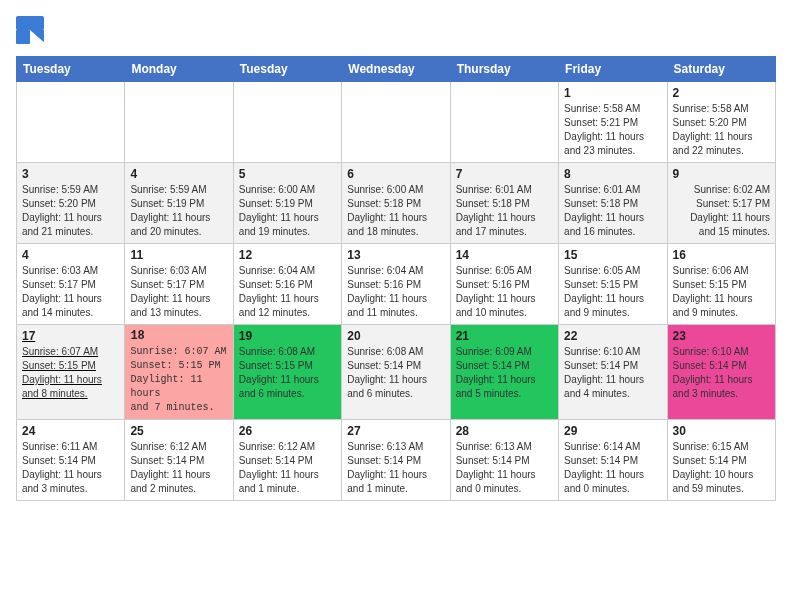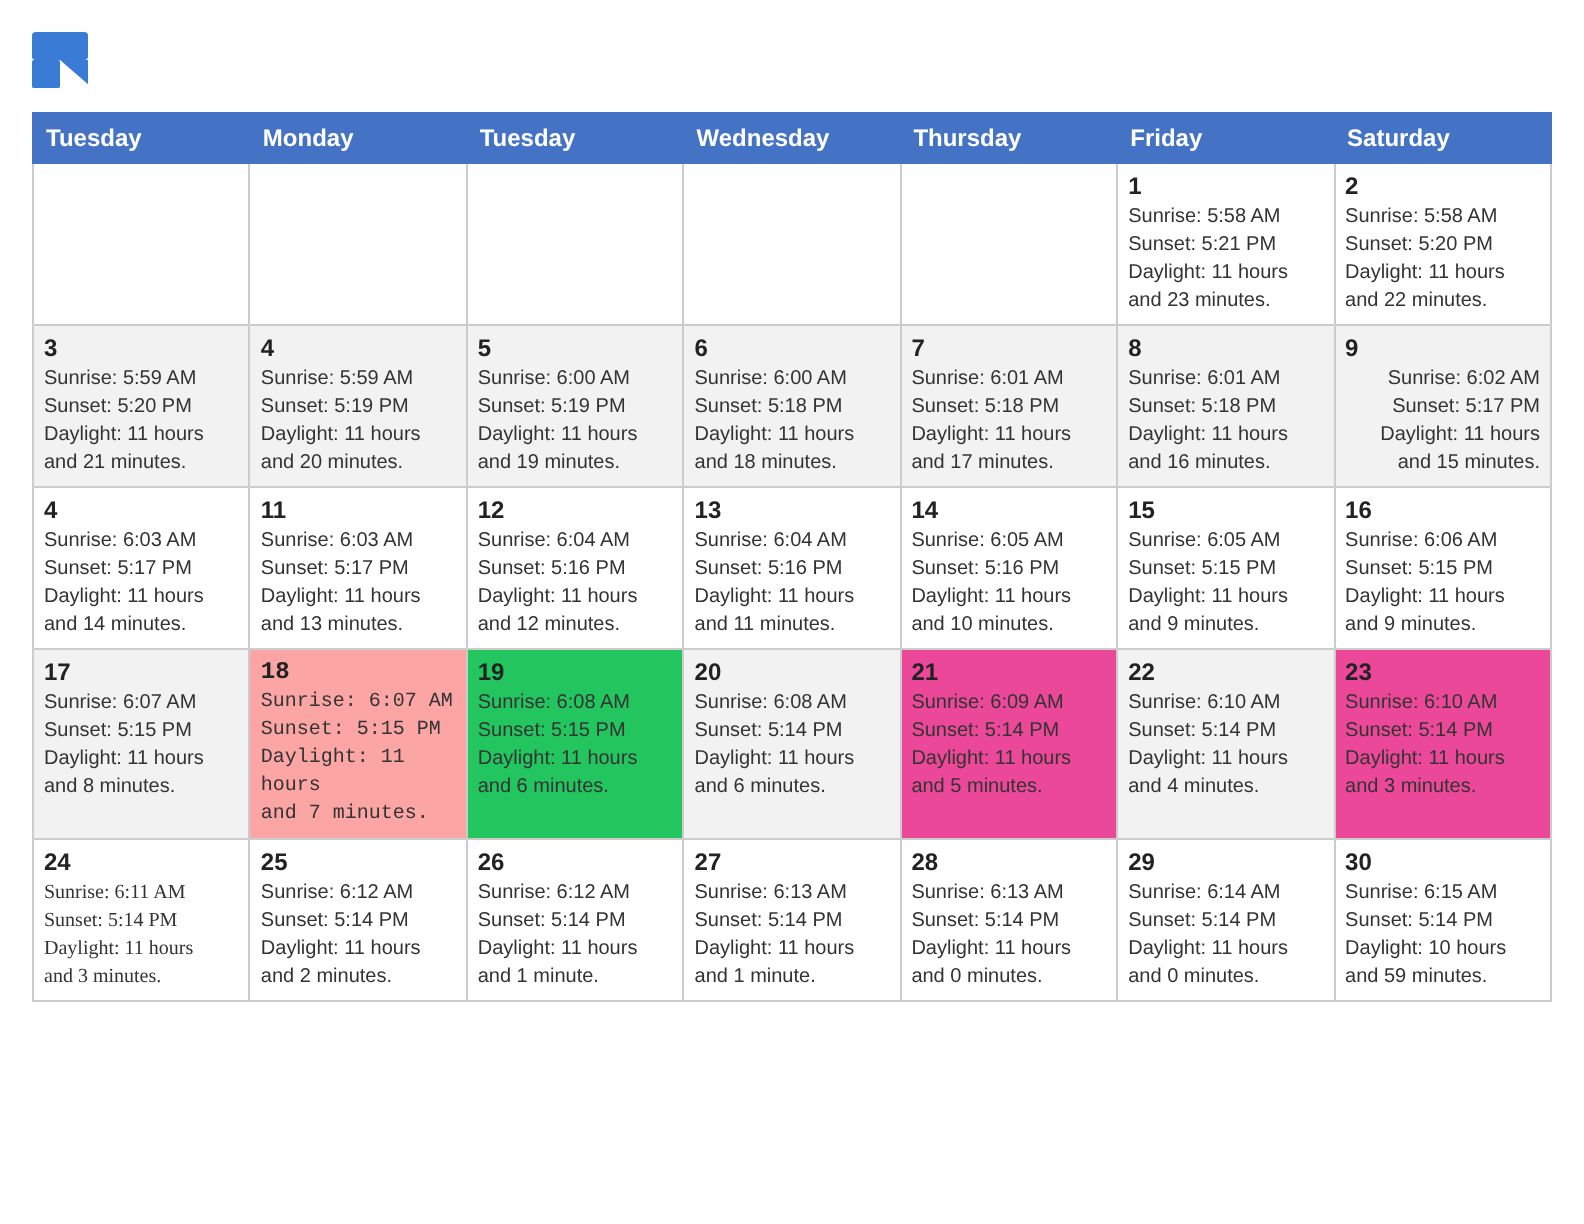--- a/index.html
+++ b/index.html
@@ -237,21 +237,21 @@
         </td>
         <td>
           <div class="day-number">16</div>
           <div class="day-info" style="white-space: pre-line;">Sunrise: 6:06 AM
 Sunset: 5:15 PM
 Daylight: 11 hours
 and 9 minutes.</div>
         </td>
       </tr>
       <tr>
-        <td style="background-color: rgb(242, 242, 242);">
+        <td style="background-color: rgb(242, 242, 242); text-decoration: underline;">
           <div class="day-number">17</div>
           <div class="day-info" style="white-space: pre-line;">Sunrise: 6:07 AM
 Sunset: 5:15 PM
 Daylight: 11 hours
 and 8 minutes.</div>
         </td>
         <td style="background-color: #fca5a5; font-family: Liberation Mono, monospace;">
           <div class="day-number">18</div>
           <div class="day-info" style="white-space: pre-line;">Sunrise: 6:07 AM
 Sunset: 5:15 PM
@@ -265,21 +265,21 @@
 Daylight: 11 hours
 and 6 minutes.</div>
         </td>
         <td style="background-color: rgb(242, 242, 242);">
           <div class="day-number">20</div>
           <div class="day-info" style="white-space: pre-line;">Sunrise: 6:08 AM
 Sunset: 5:14 PM
 Daylight: 11 hours
 and 6 minutes.</div>
         </td>
-        <td style="background-color: #ec4899; margin-left: 36px;">
+        <td style="background-color: #22c55e; margin-left: 36px;">
           <div class="day-number">21</div>
           <div class="day-info" style="white-space: pre-line;">Sunrise: 6:09 AM
 Sunset: 5:14 PM
 Daylight: 11 hours
 and 5 minutes.</div>
         </td>
         <td style="background-color: rgb(242, 242, 242);">
           <div class="day-number">22</div>
           <div class="day-info" style="white-space: pre-line;">Sunrise: 6:10 AM
 Sunset: 5:14 PM
@@ -290,21 +290,21 @@
           <div class="day-number">23</div>
           <div class="day-info" style="white-space: pre-line;">Sunrise: 6:10 AM
 Sunset: 5:14 PM
 Daylight: 11 hours
 and 3 minutes.</div>
         </td>
       </tr>
       <tr>
         <td>
           <div class="day-number">24</div>
-          <div class="day-info" style="white-space: pre-line; font-family: Liberation Serif, serif;">Sunrise: 6:11 AM
+          <div class="day-info" style="white-space: pre-line;">Sunrise: 6:11 AM
 Sunset: 5:14 PM
 Daylight: 11 hours
 and 3 minutes.</div>
         </td>
         <td>
           <div class="day-number">25</div>
           <div class="day-info" style="white-space: pre-line;">Sunrise: 6:12 AM
 Sunset: 5:14 PM
 Daylight: 11 hours
 and 2 minutes.</div>

